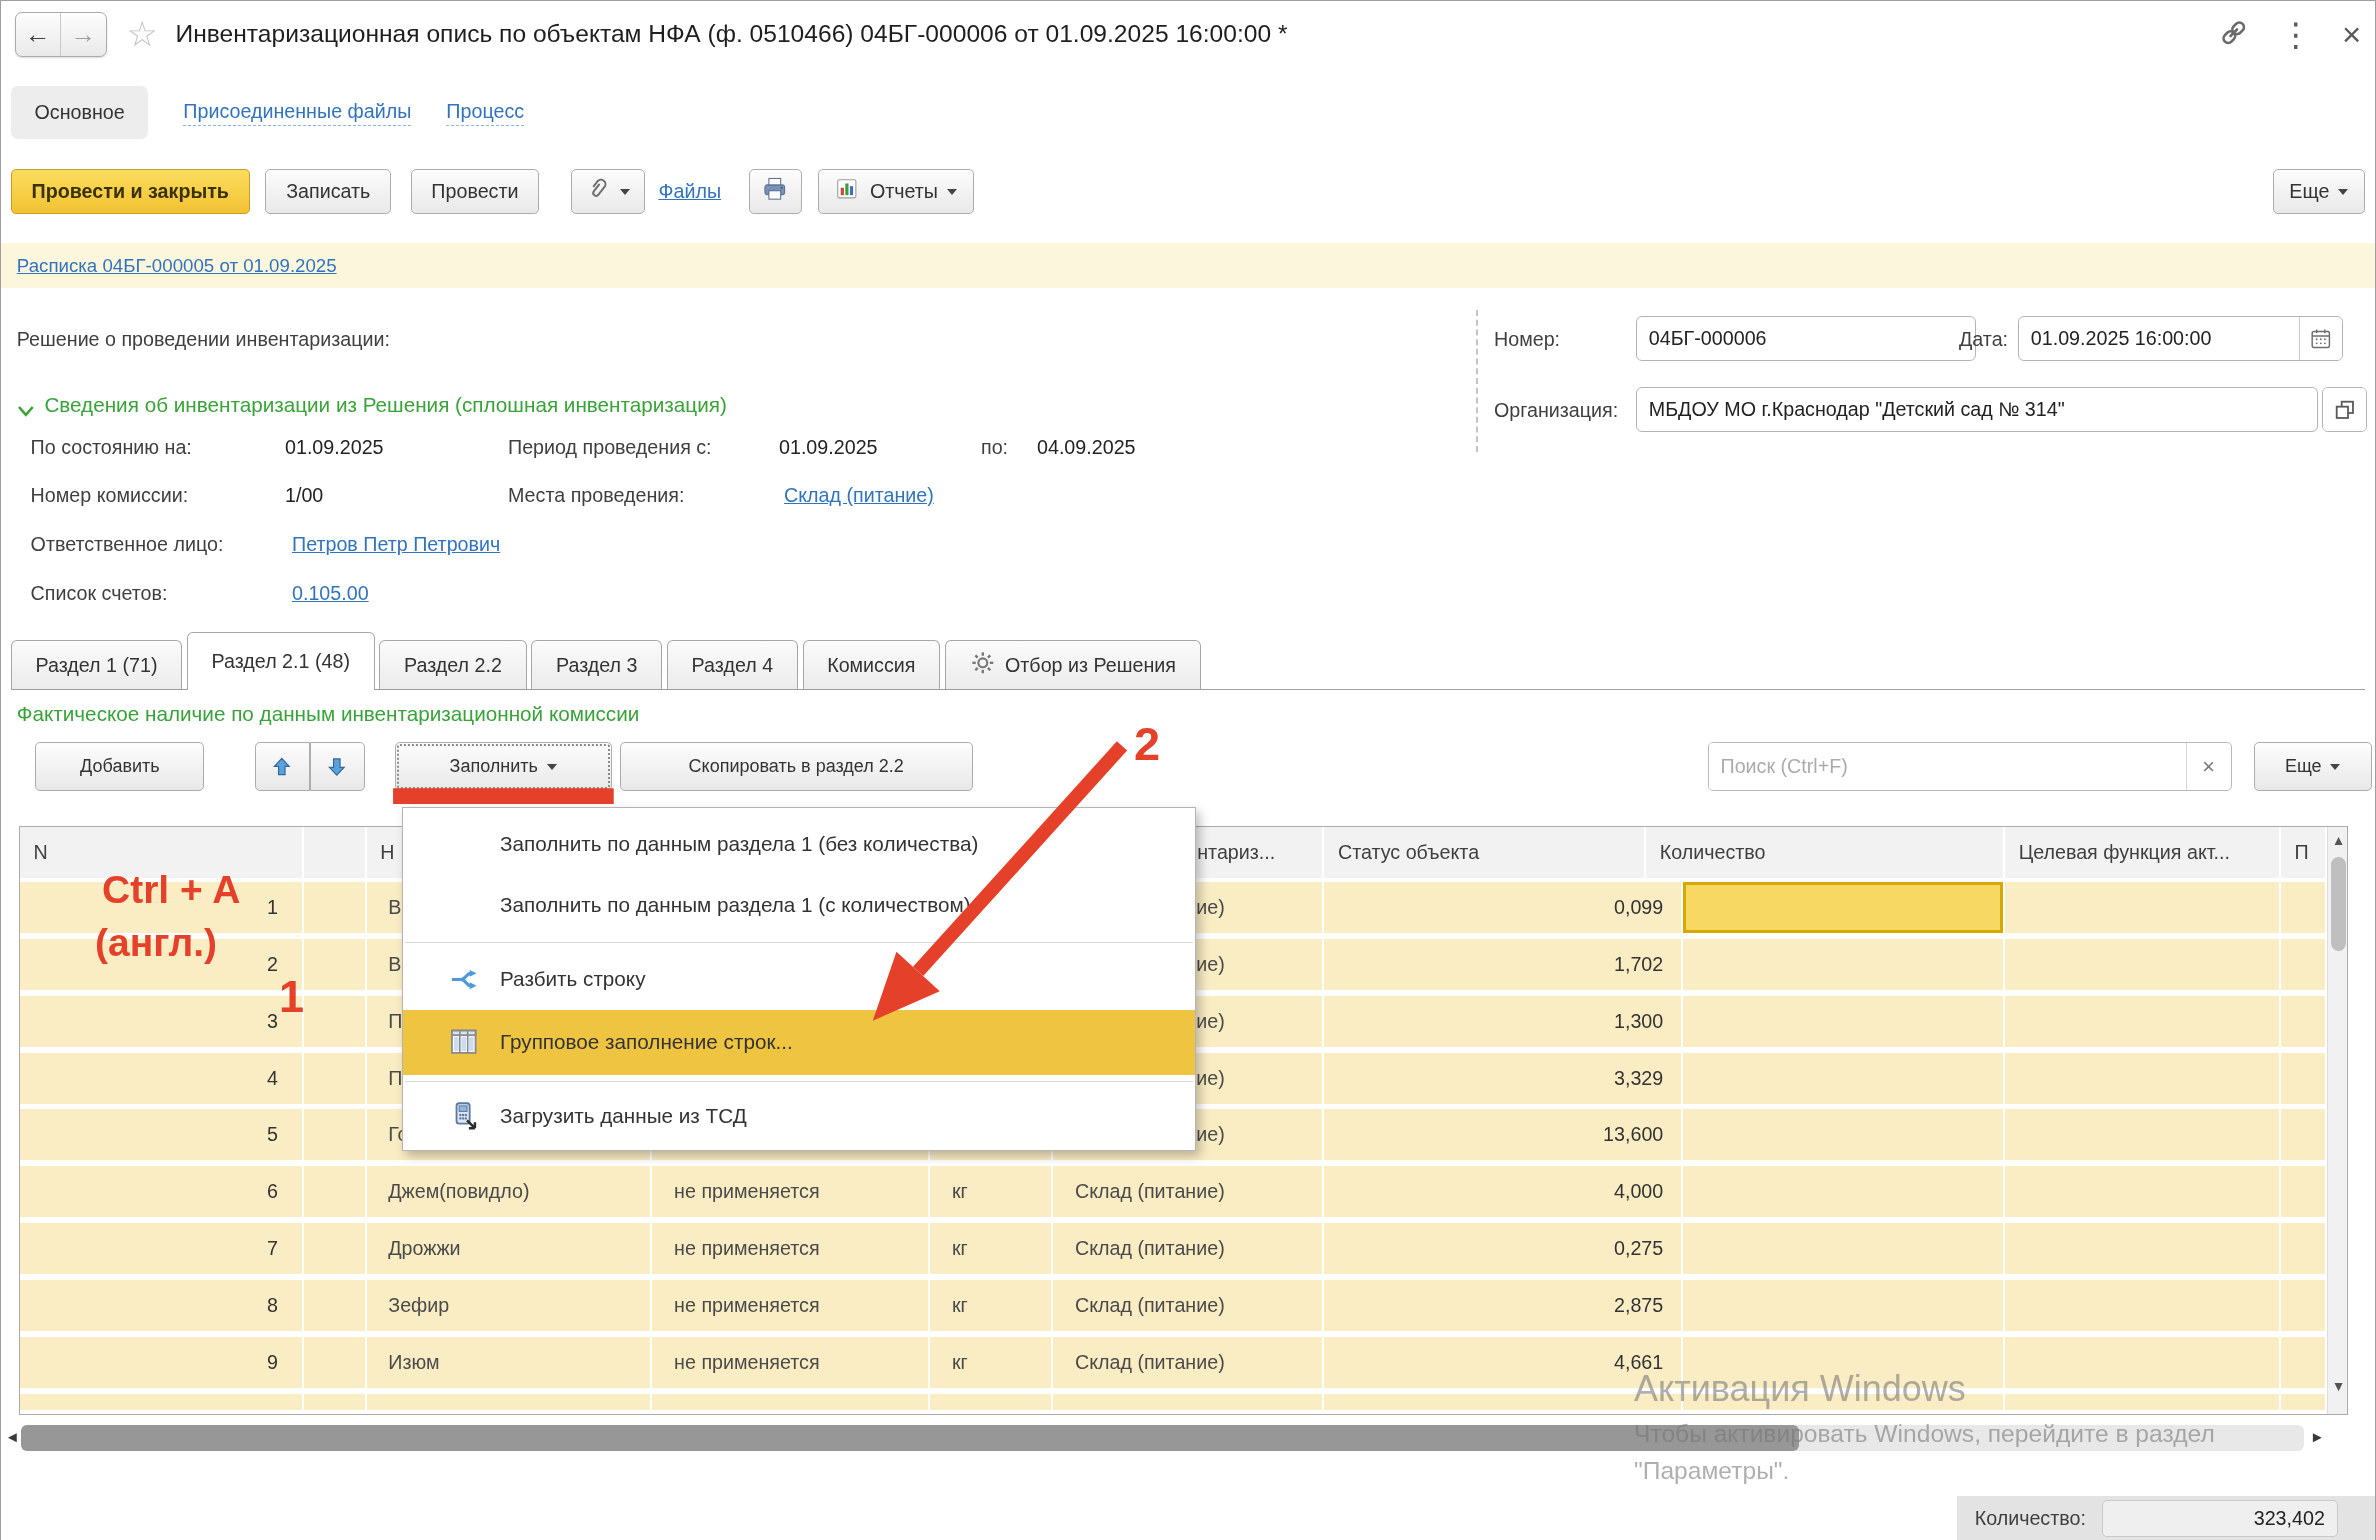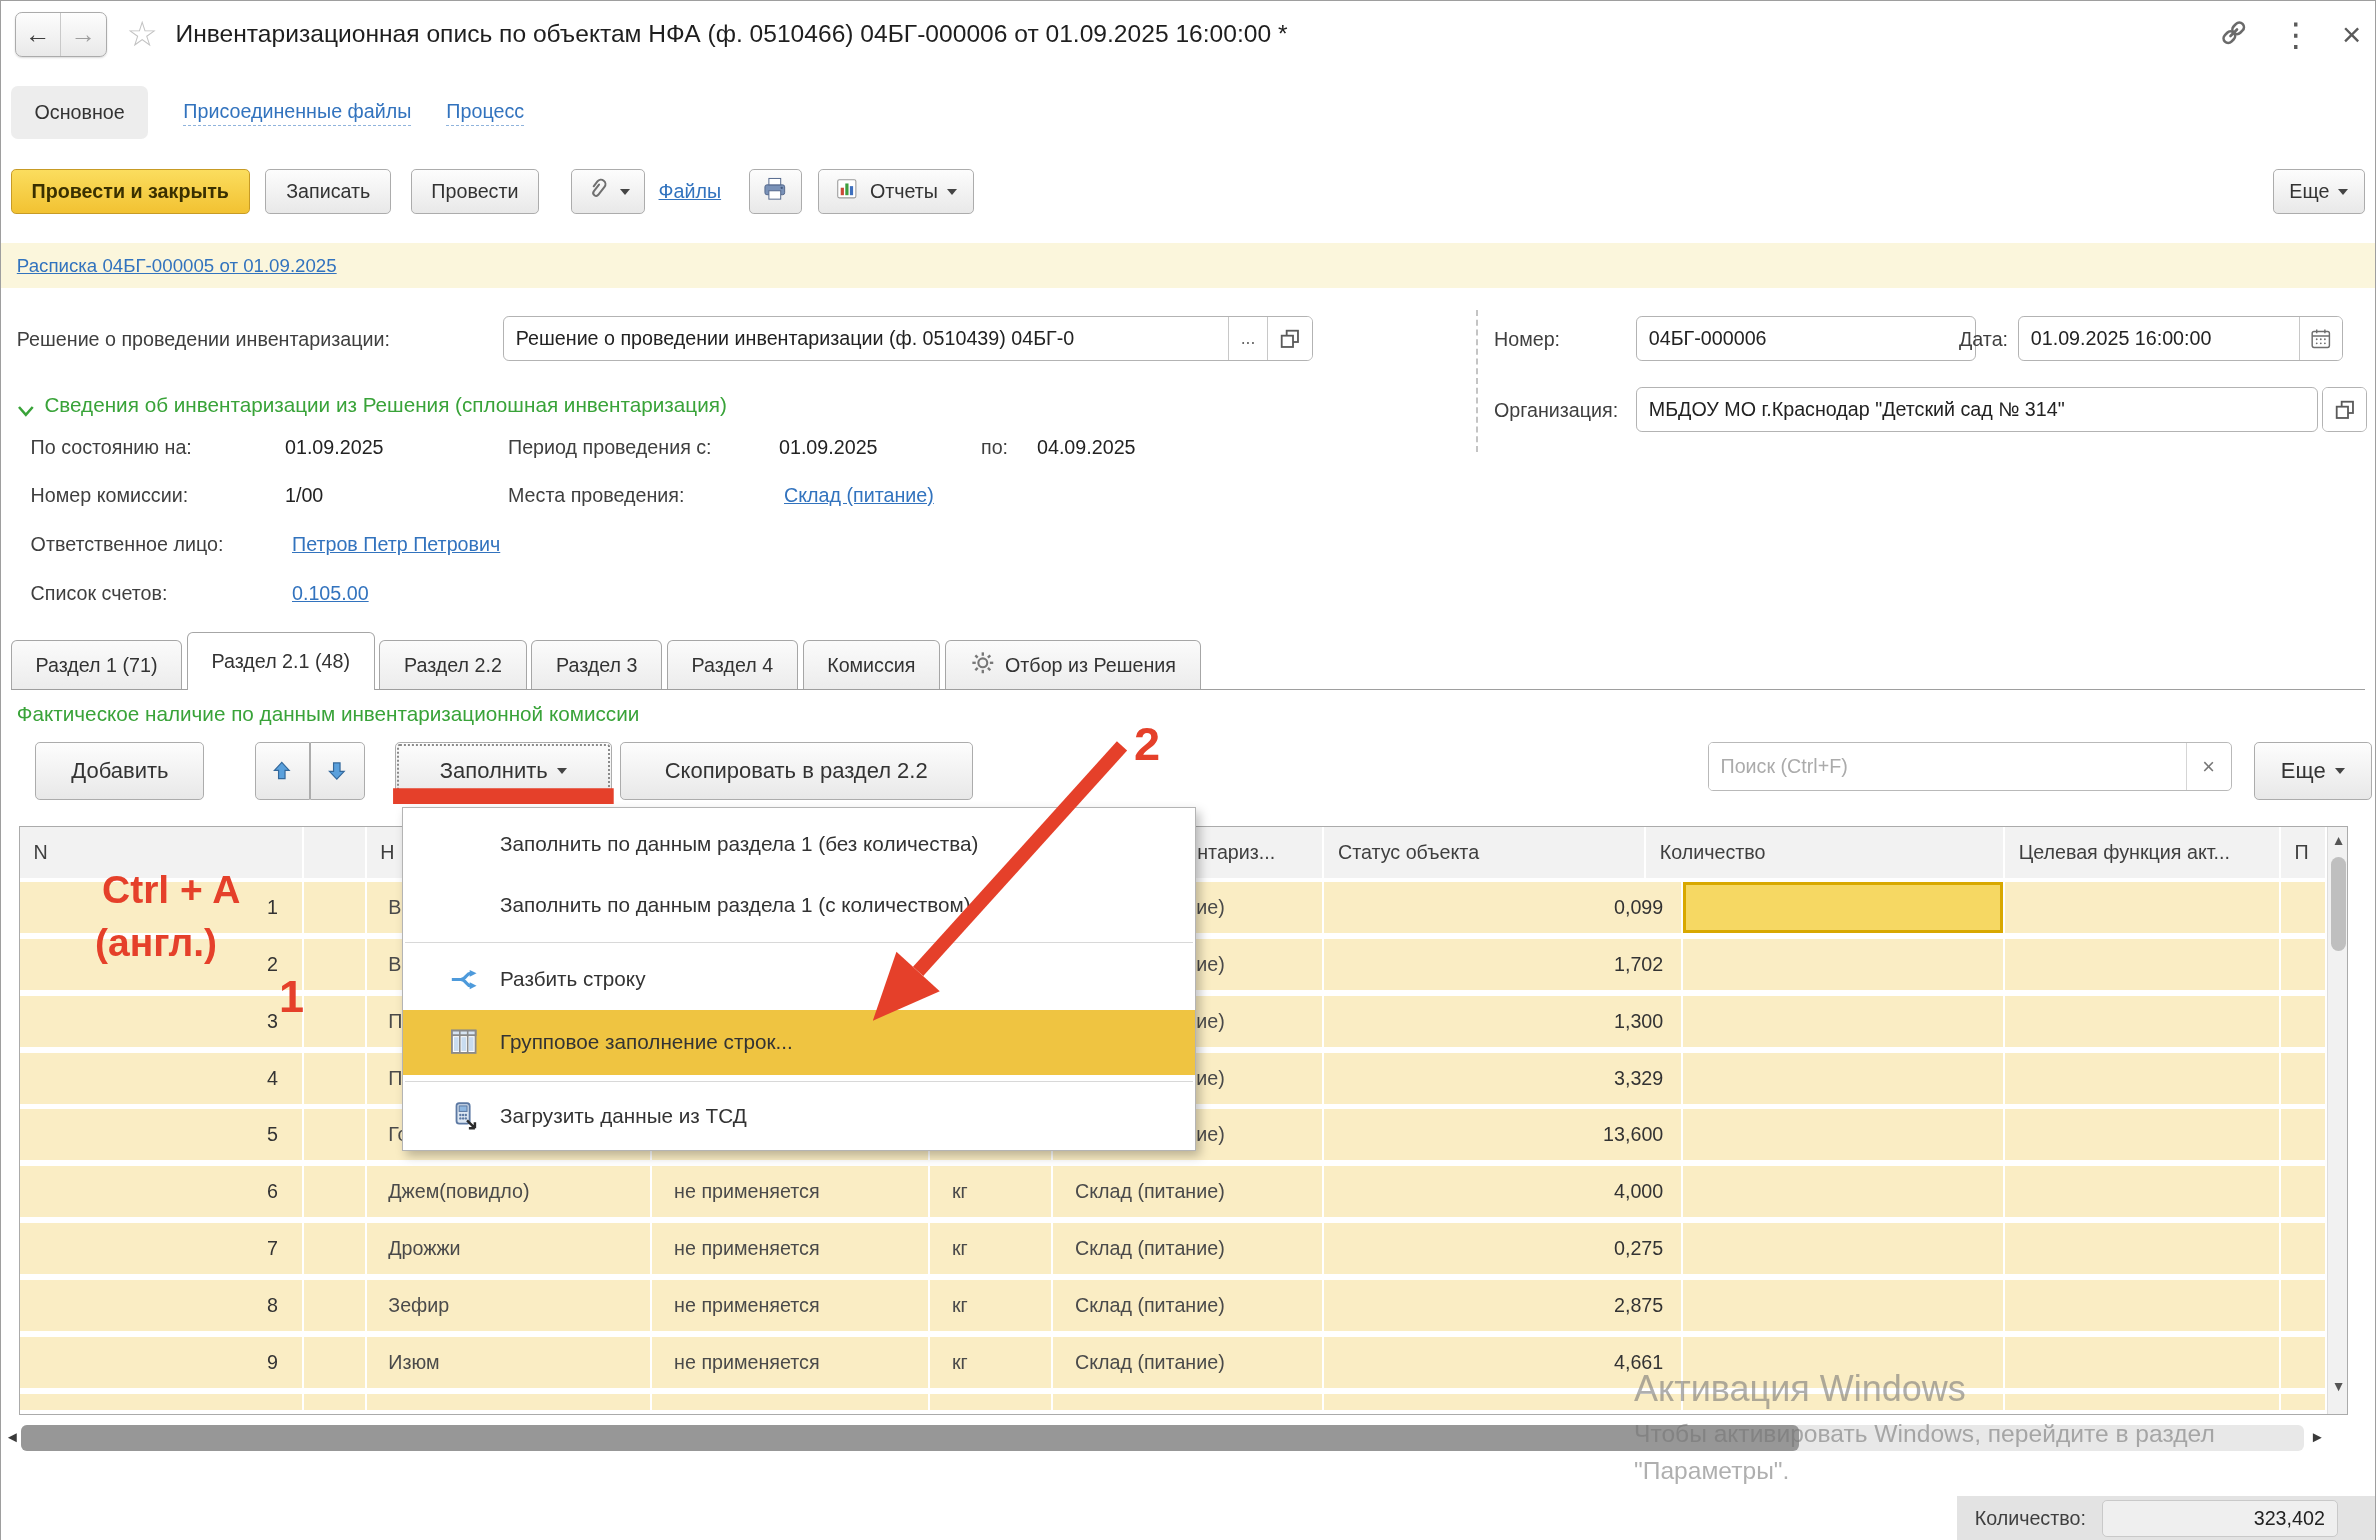--- a/index.html
+++ b/index.html
@@ -45,21 +45,21 @@
 
   
   .tabsrow { position:absolute; left:9.9px; top:630px; right:9.9px; height:59px; display:flex; align-items:flex-end; border-bottom:1px solid #9E9E9E; }
   .stab { height:49px; display:flex; align-items:center; gap:9.9px; padding:0 23.6px; margin-right:4.9px; background:linear-gradient(#FBFBFB,#ECECEC); border:1px solid #A6A6A6; border-bottom:none; border-radius:5.9px 5.9px 0 0; font-size:19.7px; color:#333; cursor:pointer; }
   .stab.active { height:58px; background:#fff; position:relative; z-index:2; margin-bottom:-1px; }
 
   .subtitle { position:absolute; left:15.8px; top:701px; font-size:20.7px; color:#39A339; }
 
   
   .tt { position:absolute; left:17.7px; top:741px; right:17.7px; height:51px; }
-  .tt .btn { position:absolute; top:0; height:58px; font-size:22px; }
+  .tt .btn { position:absolute; top:0; height:49px; font-size:18px; }
   .focusdotted { outline:2px dotted #8A8A8A; outline-offset:-4.9px; }
   .search { position:absolute; left:1689px; top:0; width:524px; height:49px; border:1px solid #B9B9B9; border-radius:4.9px; display:flex; background:#fff; overflow:hidden; }
   .search input { flex:1; border:none; outline:none; font-size:19.7px; padding:0 11.8px; color:#333; font-family:inherit; }
   .search input::placeholder { color:#ABABAB; }
   .sclear { width:45px; display:flex; align-items:center; justify-content:center; border-left:1px solid #D5D5D5; color:#777; font-size:21.7px; cursor:pointer; }
 
   
   .table { position:absolute; left:17.7px; top:825px; width:2329px; height:589px; border:1px solid #ABABAB; background:#fff; display:flex; z-index:1; }
   .t-main { width:2307px; }
   .t-head { display:flex; height:51px; margin-bottom:3.9px; }
@@ -166,30 +166,20 @@
       <span>Еще</span>
       <span class="caret"></span>
     </button>
   </div>
 
   <div class="infobar">
     <span class="tlink" style="font-size:18.7px;">Расписка 04БГ-000005 от 01.09.2025</span>
   </div>
 
   <div class="flabel" style="left:15.8px; top:327px;">Решение о проведении инвентаризации:</div>
-  <div class="inputgrp" style="left:502px; top:315px; width:810px;">
-    <div class="inputval">Решение о проведении инвентаризации (ф. 0510439) 04БГ-0</div>
-    <div class="inbtn" style="width:39px;">...</div>
-    <div class="inbtn" style="width:45px;">
-        <svg width="21.7" height="21.7" viewBox="0 0 24 24">
-          <rect x="8.5" y="3" width="12.5" height="12.5" fill="none" stroke="#5A5A5A" stroke-width="2"></rect>
-          <rect x="3" y="8.5" width="12.5" height="12.5" fill="#fff" stroke="#5A5A5A" stroke-width="2"></rect>
-        </svg>
-      </div>
-  </div>
 
   <div class="dashsep"></div>
 
   <div class="flabel" style="left:1493px; top:327px;">Номер:</div>
   <div class="inputgrp" style="left:1635px; top:315px; width:340px;align-items:center;">
     <div class="inputval">04БГ-000006</div>
   </div>
   <div class="flabel" style="left:1958px; top:327px;">Дата:</div>
   <div class="inputgrp" style="left:2017px; top:315px; width:325px;">
     <div class="inputval">01.09.2025 16:00:00</div>

